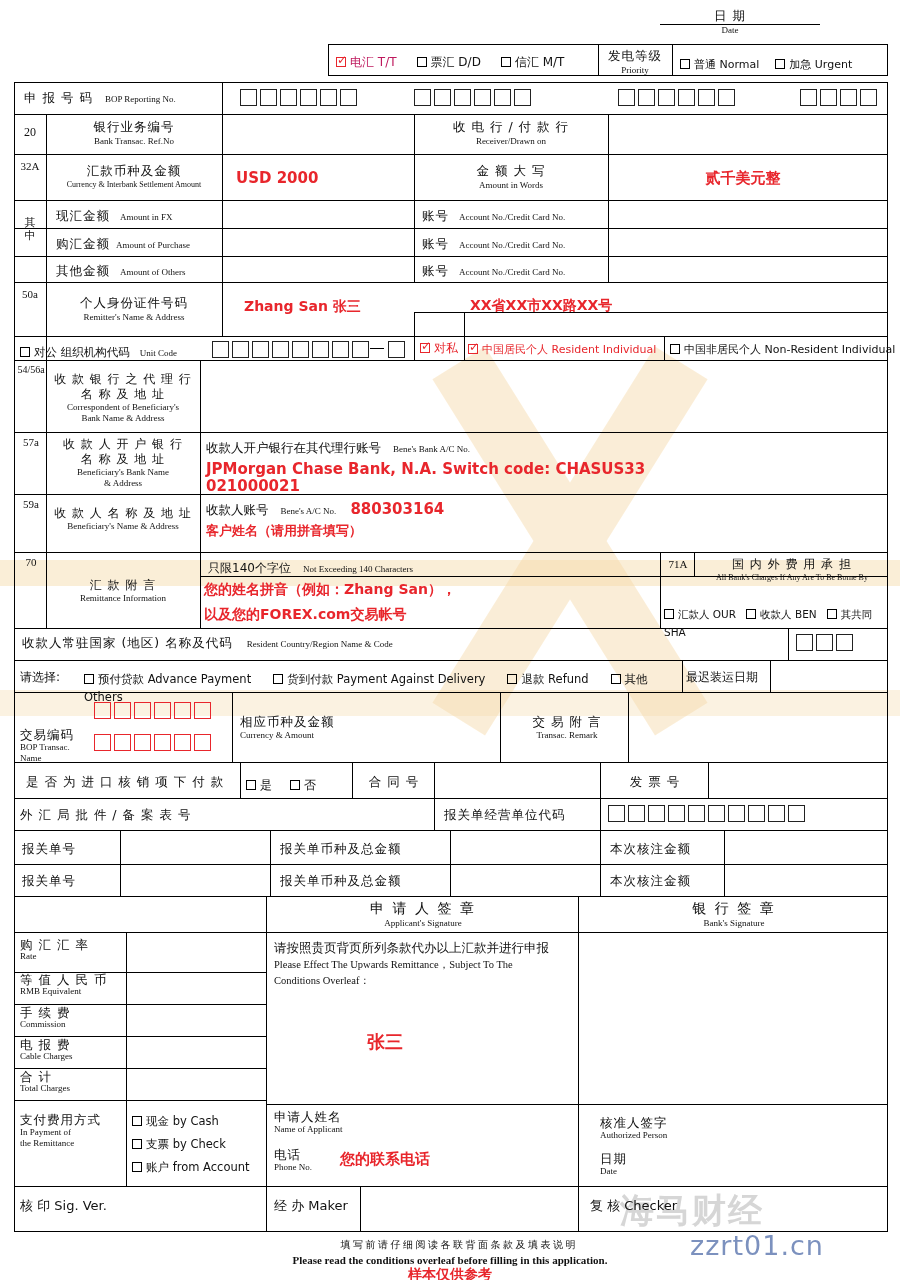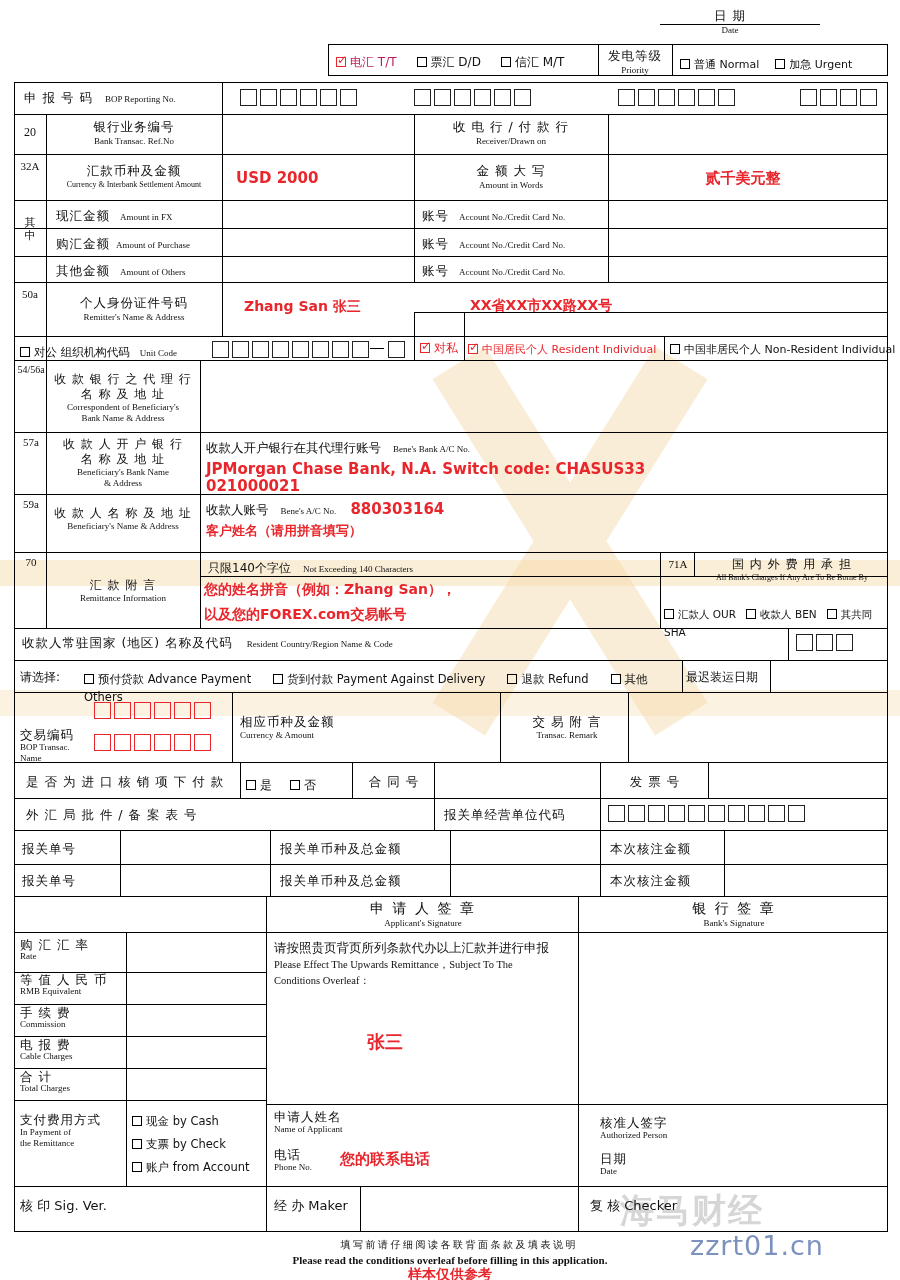--- a/index.html
+++ b/index.html
@@ -385,21 +385,21 @@
     <span class="cn" style="font-size:12px;margin-left:14px;"><span class="chk"></span><span>否</span></span>
   </div>
   <div class="cell cn lbl-cn ctr" style="left:356px;top:774px;width:76px;">合 同 号</div>
   <div class="cell" style="left:438px;top:768px;width:158px;height:26px;"></div>
   <div class="cell cn lbl-cn ctr" style="left:604px;top:774px;width:102px;">发  票  号</div>
   <div class="cell" style="left:712px;top:768px;width:172px;height:26px;"></div>
 
   <div class="line" style="left:14px;top:830px;width:874px;height:1px;"></div>
   <div class="line" style="left:434px;top:798px;width:1px;height:32px;"></div>
   <div class="line" style="left:600px;top:798px;width:1px;height:32px;"></div>
-  <div class="cell cn lbl-cn" style="left:26px;top:807px;width:300px;">外 汇 局 批 件 / 备 案 表 号</div>
+  <div class="cell cn lbl-cn" style="left:20px;top:807px;width:300px;">外 汇 局 批 件 / 备 案 表 号</div>
   <div class="cell cn lbl-cn" style="left:444px;top:807px;width:160px;">报关单经营单位代码</div>
   <div class="cell boxes" style="left:608px;top:805px;">
     <span></span>
       <span></span>
       <span></span>
       <span></span>
       <span></span>
       <span></span>
       <span></span>
       <span></span>

